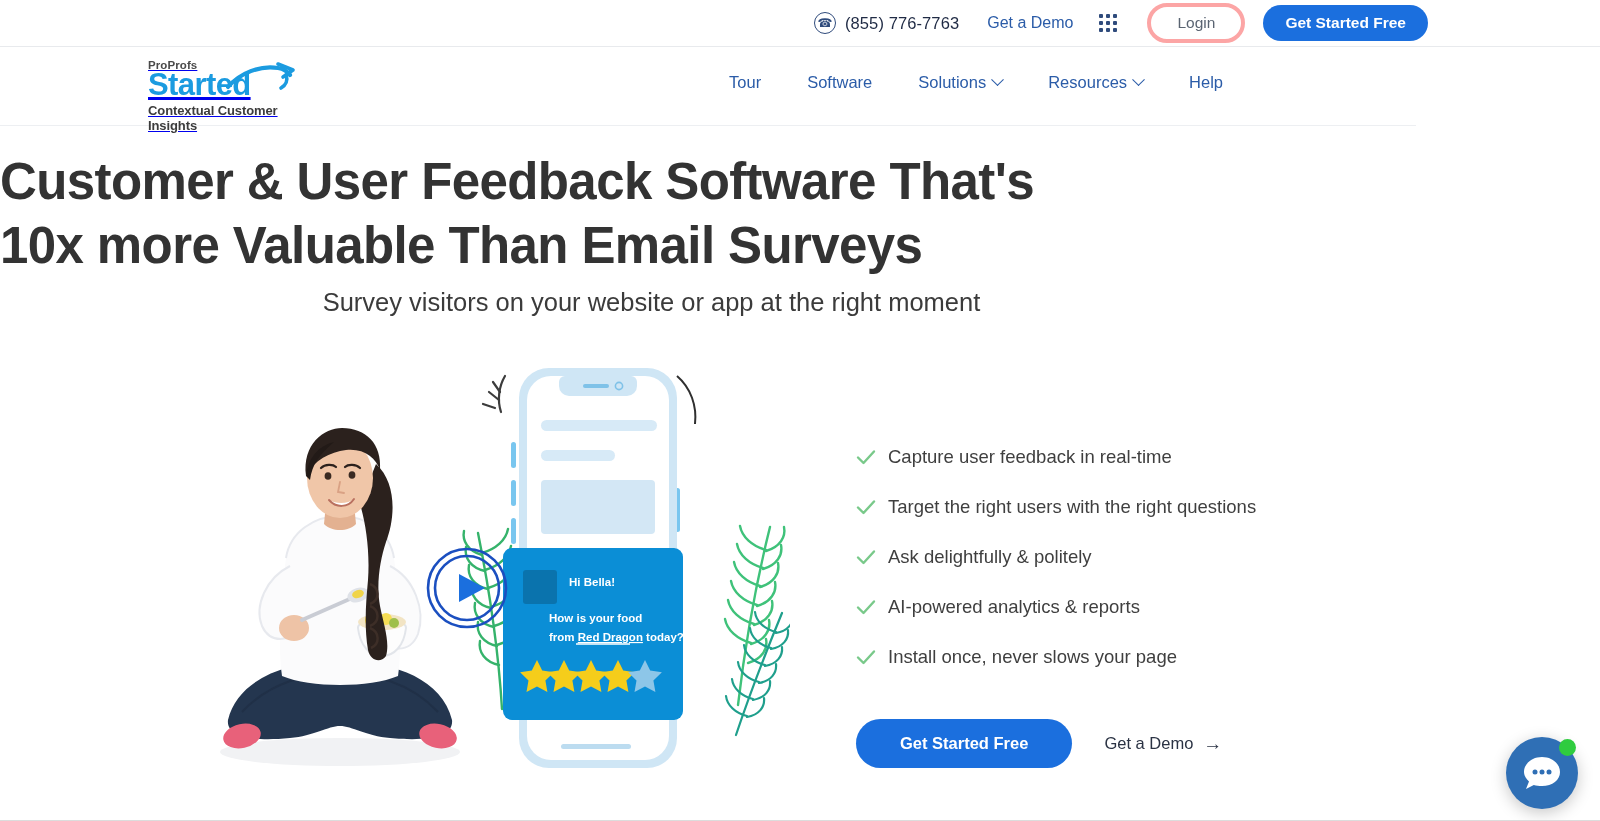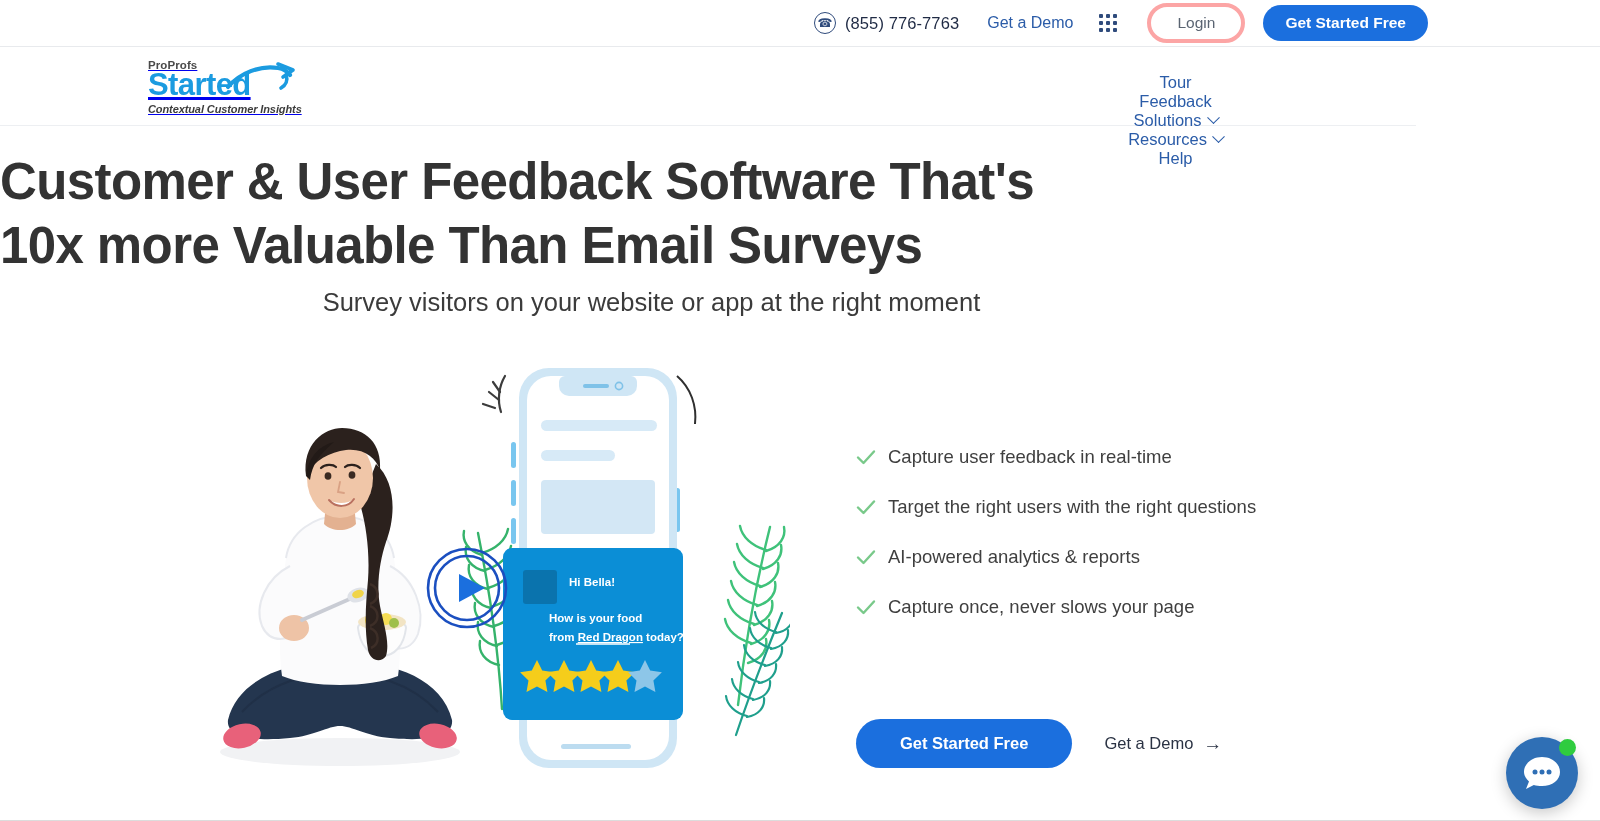--- a/index.html
+++ b/index.html
@@ -54,23 +54,23 @@
     position: absolute; top: 47px; left: 0; width: 1416px; height: 79px;
     background: #fff; border-bottom: 1px solid #edeff2;
   }
   .logo { position: absolute; left: 148px; top: 12px; width: 160px; }
   .logo-top { font-size: 11.5px; font-weight: bold; color: #4a4a4a; letter-spacing: .1px; }
   .logo-main {
     font-size: 31px; font-weight: bold; color: #1b9be0;
     letter-spacing: -.6px; line-height: 1.05; margin-top: -2px;
   }
   .logo-swoosh { position: absolute; left: 78px; top: 2px; }
-  .logo-tag { font-size: 11px; font-weight: bold; color: #3c3c3c; margin-top: 1px; letter-spacing: -.1px; font-style: italic; }
-
-  .nav { position: absolute; right: 170px; top: 26px; display: flex; align-items: center; gap: 0; flex-direction: column; }
+  .logo-tag { font-size: 13px; font-weight: bold; color: #3c3c3c; margin-top: 1px; letter-spacing: -.1px; }
+
+  .nav { position: absolute; right: 170px; top: 26px; display: flex; align-items: center; gap: 0; }
   .nav-item {
     font-size: 16.5px; color: #2b5ca8; text-decoration: none;
     padding: 0 23px; display: inline-flex; align-items: center; gap: 7px;
     white-space: nowrap;
   }
   .caret { display: inline-block; width: 9px; height: 9px;
     border-right: 1.7px solid #2b5ca8; border-bottom: 1.7px solid #2b5ca8;
     transform: rotate(45deg) translate(-2px,-2px); }
 
   
@@ -167,21 +167,21 @@
         <path d="M60 14 C62 19, 60 24, 55 27" stroke="#1b9be0" stroke-width="3.6" fill="none" stroke-linecap="round"></path>
       </svg>
       <div class="logo-tag">Contextual Customer Insights</div>
     </a>
 
     <nav class="nav">
       <a class="nav-item" href="#">
         <span>Tour</span>
       </a>
       <a class="nav-item" href="#">
-        <span>Feedback</span>
+        <span>Software</span>
       </a>
       <a class="nav-item" href="#">
         <span>Solutions</span>
         <span class="caret"></span>
       </a>
       <a class="nav-item" href="#">
         <span>Resources</span>
         <span class="caret"></span>
       </a>
       <a class="nav-item" href="#">
@@ -369,27 +369,33 @@
     <li class="feat-row">
       <svg class="check" width="22" height="22" viewBox="0 0 22 22">
         <path d="M3 11.5 L8.5 17 L19 5.5" stroke="#79c98a" stroke-width="2.4" fill="none" stroke-linecap="round" stroke-linejoin="round"></path>
       </svg>
       <span class="feat-text">Target the right users with the right questions</span>
     </li>
     <li class="feat-row">
       <svg class="check" width="22" height="22" viewBox="0 0 22 22">
         <path d="M3 11.5 L8.5 17 L19 5.5" stroke="#79c98a" stroke-width="2.4" fill="none" stroke-linecap="round" stroke-linejoin="round"></path>
       </svg>
+      <span class="feat-text">Ask delightfully &amp; politely</span>
+    </li>
+    <li class="feat-row">
+      <svg class="check" width="22" height="22" viewBox="0 0 22 22">
+        <path d="M3 11.5 L8.5 17 L19 5.5" stroke="#79c98a" stroke-width="2.4" fill="none" stroke-linecap="round" stroke-linejoin="round"></path>
+      </svg>
       <span class="feat-text">AI-powered analytics &amp; reports</span>
     </li>
     <li class="feat-row">
       <svg class="check" width="22" height="22" viewBox="0 0 22 22">
         <path d="M3 11.5 L8.5 17 L19 5.5" stroke="#79c98a" stroke-width="2.4" fill="none" stroke-linecap="round" stroke-linejoin="round"></path>
       </svg>
-      <span class="feat-text">Capture once, never slows your page</span>
+      <span class="feat-text">Install once, never slows your page</span>
     </li>
   </ul>
 
   <div class="cta">
     <button class="btn-cta">Get Started Free</button>
     <a class="cta-link" href="#">
       <span>Get a Demo</span>
       <span class="arrow-r">→</span>
     </a>
   </div>

